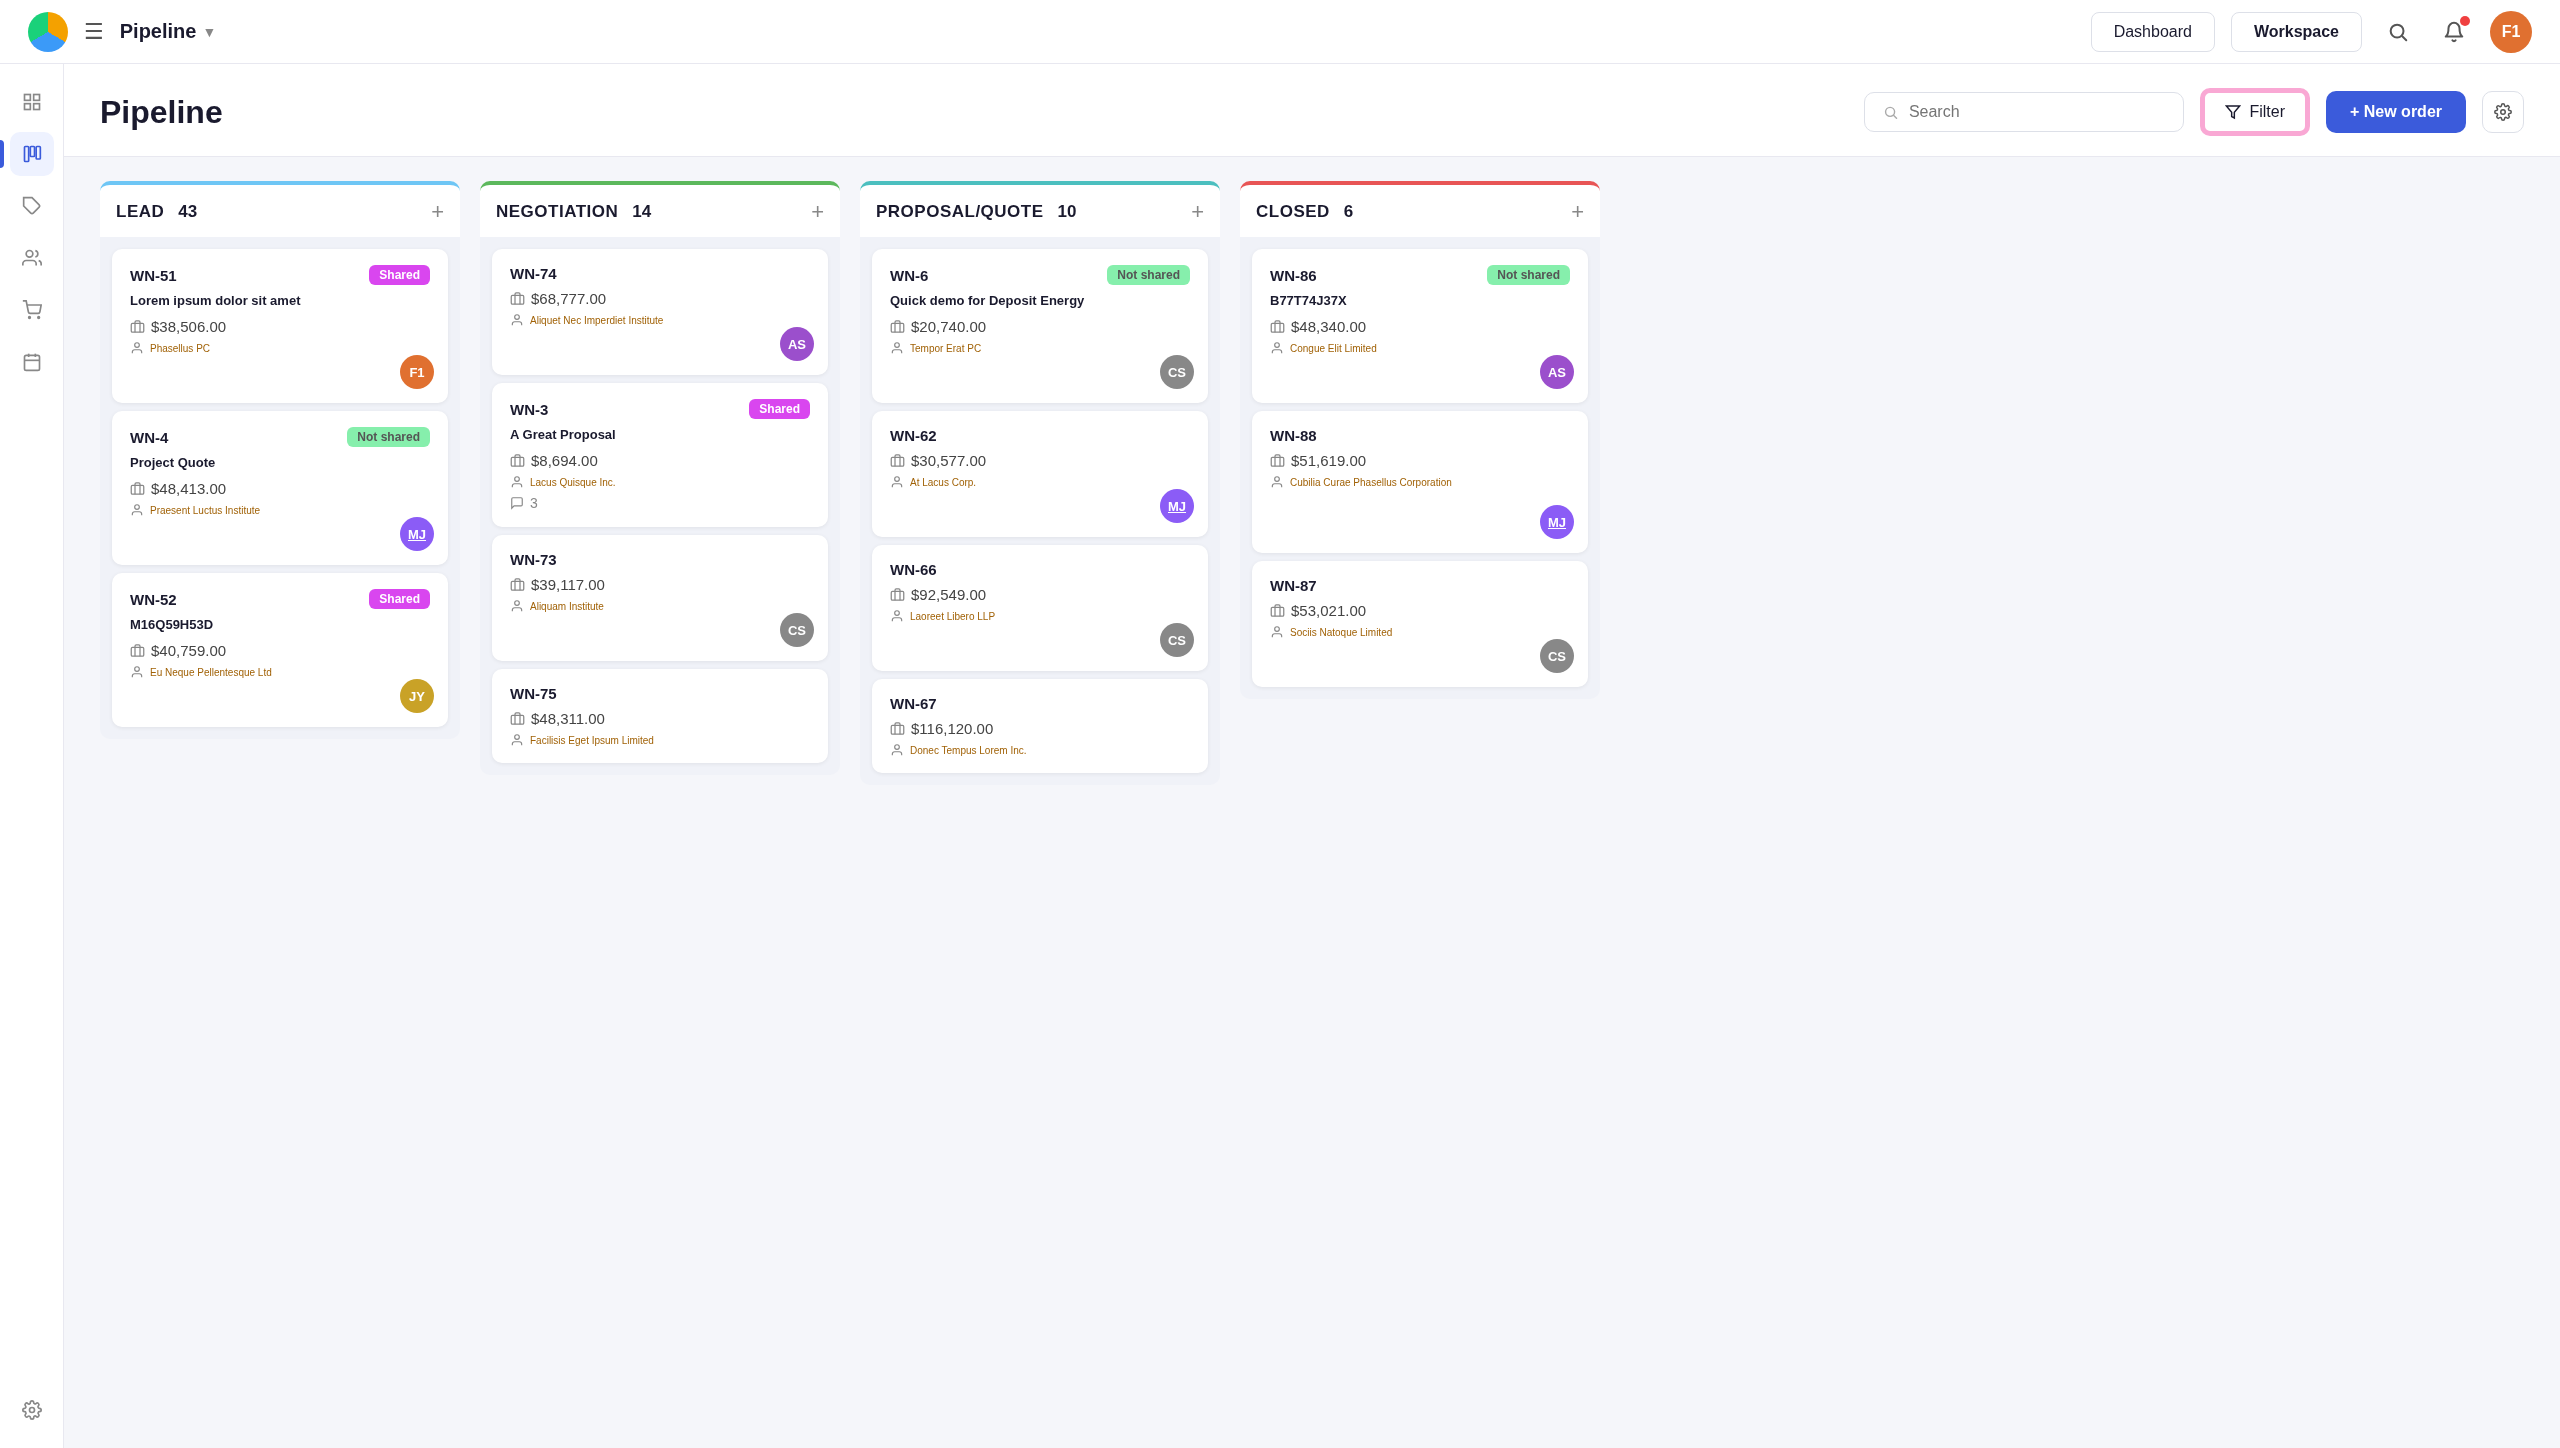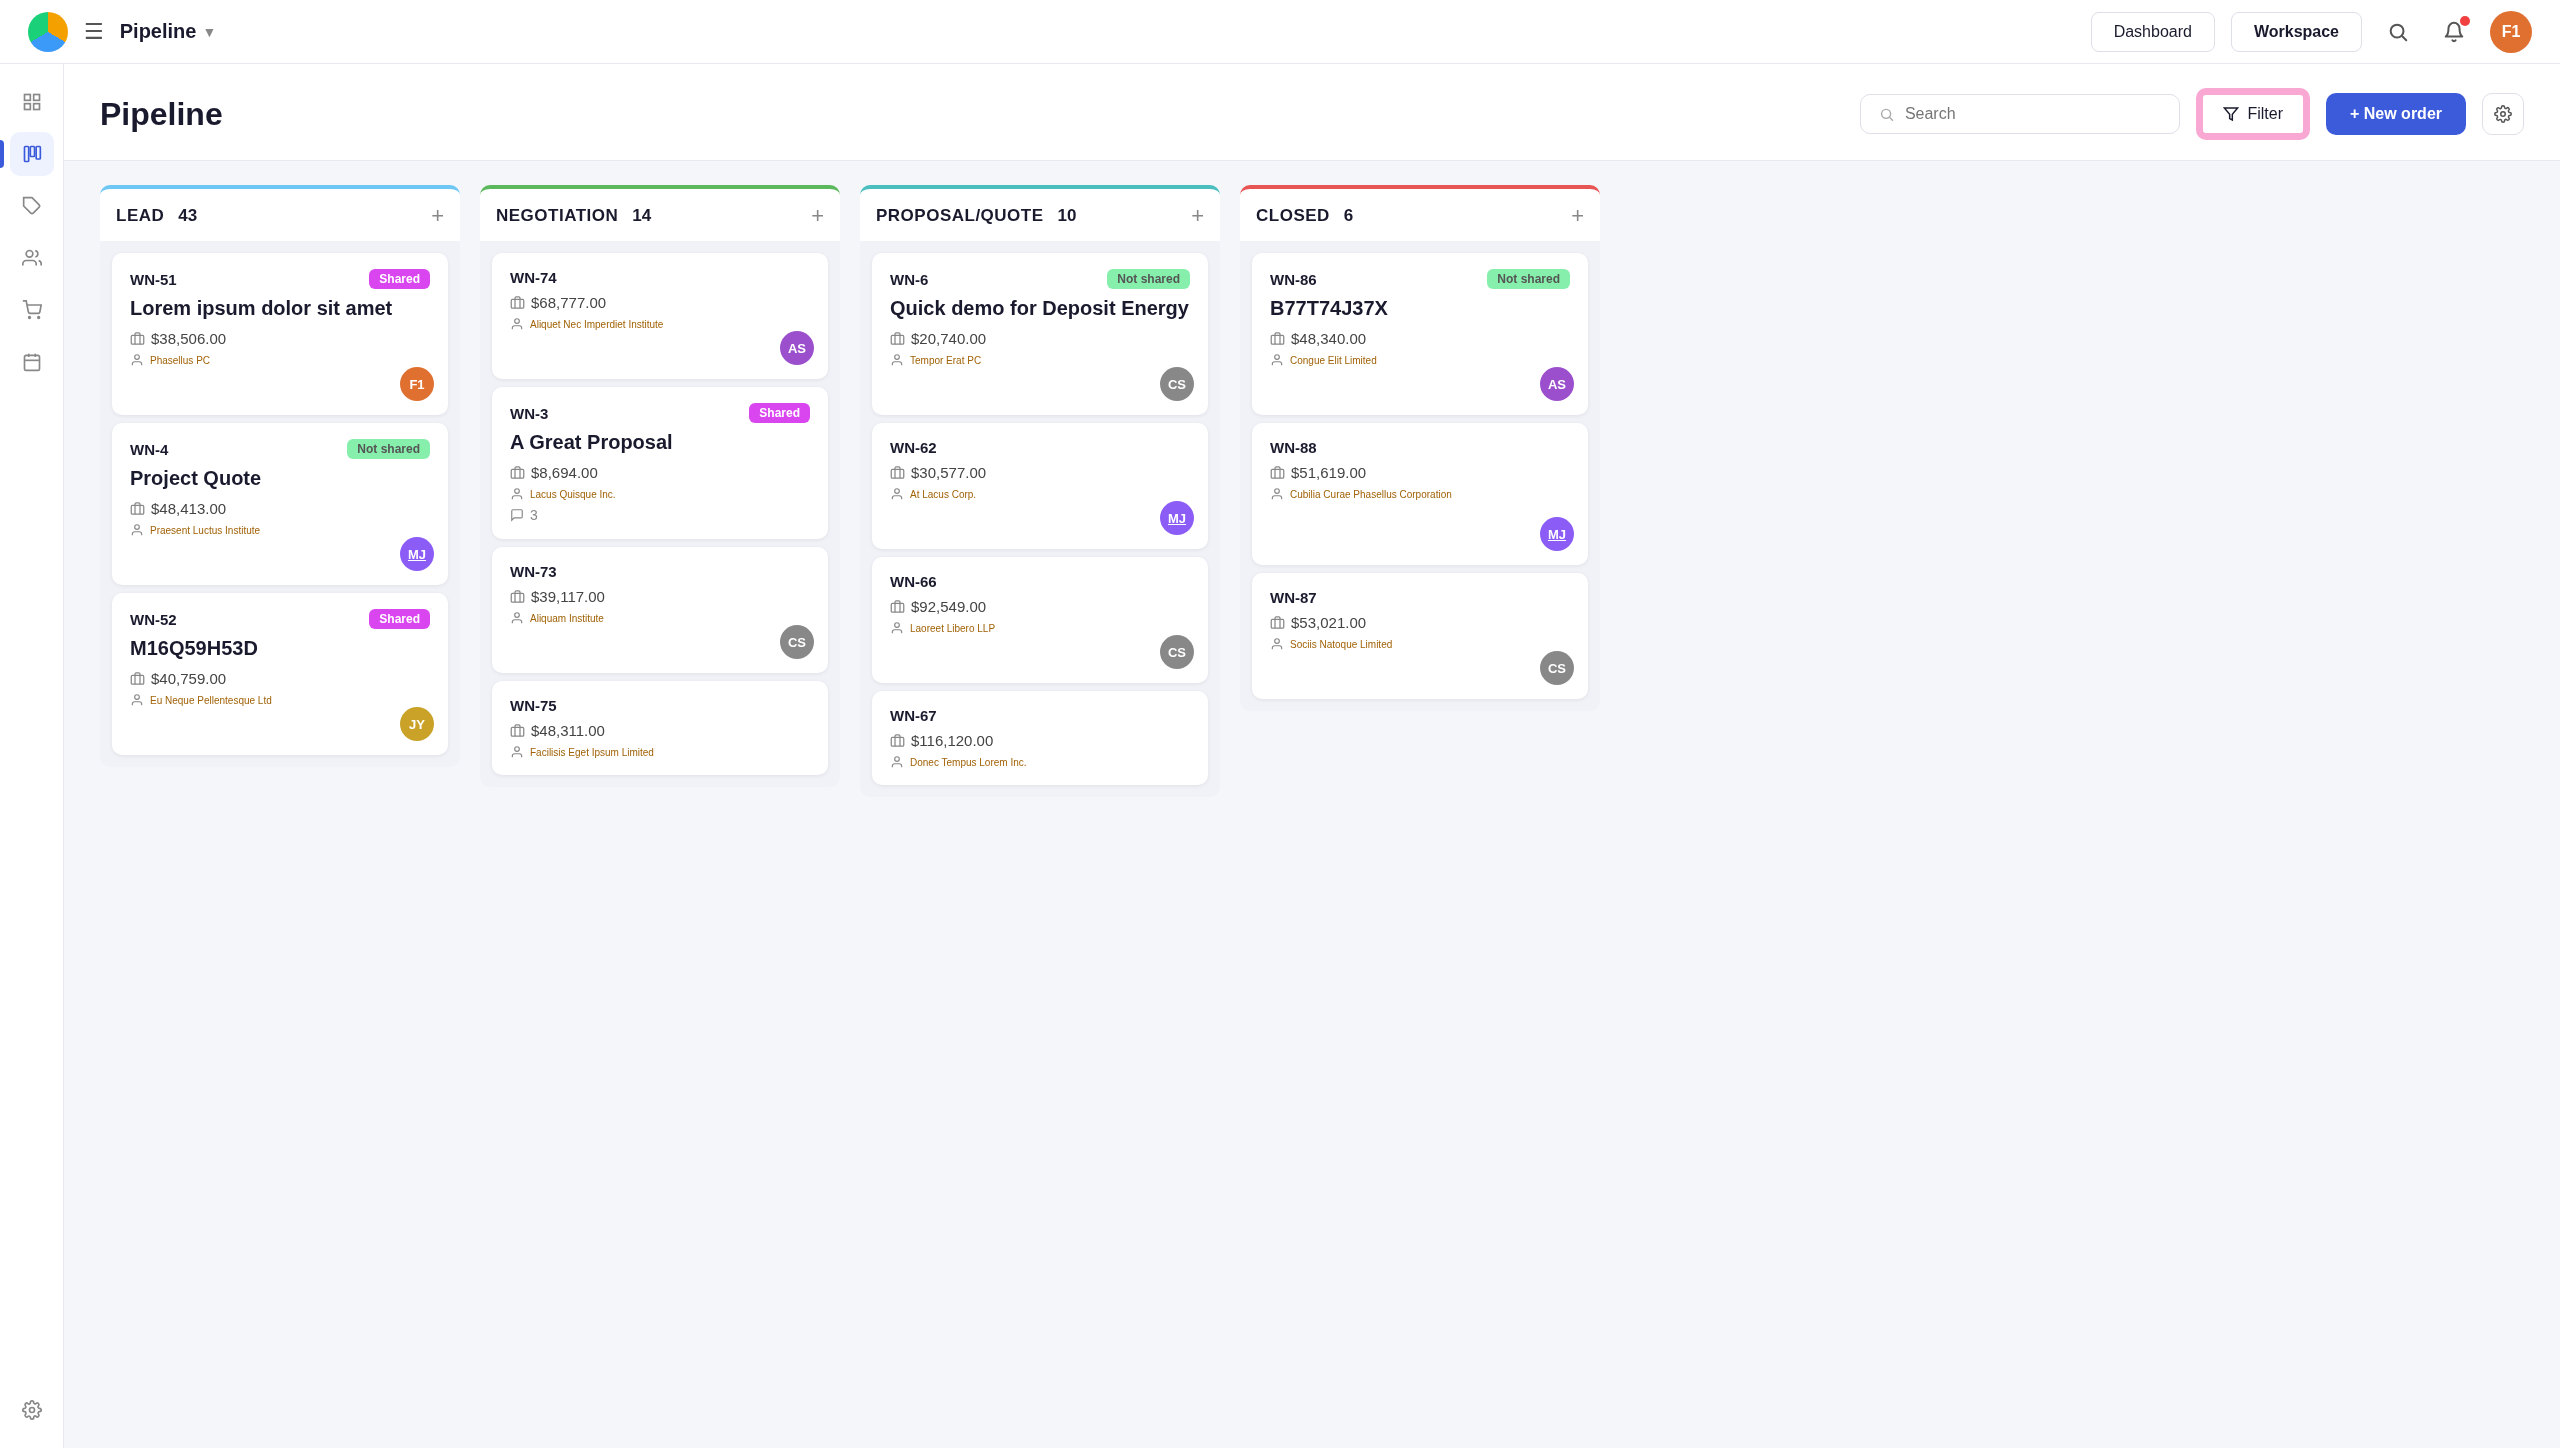--- a/index.html
+++ b/index.html
@@ -81,21 +81,21 @@
       display: flex; align-items: center; gap: 10px;
       border: 1px solid #dde0e8; border-radius: 10px;
       padding: 10px 18px; background: #fff; width: 320px; cursor: text;
     }
     .search-box input {
       border: none; outline: none; font-size: 16px; color: #1a1a2e;
       background: transparent; width: 100%;
     }
     .filter-btn {
       display: flex; align-items: center; gap: 8px;
-      border: 7px solid #f9a8d4; border-radius: 10px;
+      border: 5px solid #f9a8d4; border-radius: 10px;
       padding: 10px 20px; background: #fff; cursor: pointer;
       font-size: 16px; color: #1a1a2e; font-weight: 500;
     }
     .new-order-btn {
       display: flex; align-items: center; gap: 8px;
       border: none; border-radius: 10px;
       padding: 12px 24px; background: #3b5bdb; cursor: pointer;
       font-size: 16px; color: #fff; font-weight: 600;
     }
     .settings-btn {
@@ -135,21 +135,21 @@
       background: #fff; border-radius: 10px; padding: 16px 18px;
       box-shadow: 0 1px 4px rgba(0,0,0,0.07); position: relative; cursor: pointer;
     }
     .card-top { display: flex; align-items: center; justify-content: space-between; margin-bottom: 8px; }
     .card-id { font-size: 15px; font-weight: 700; color: #1a1a2e; }
     .card-badge {
       font-size: 12px; font-weight: 600; padding: 3px 10px; border-radius: 6px;
     }
     .badge-shared { background: #d946ef; color: #fff; }
     .badge-not-shared { background: #86efac; color: #555; }
-    .card-name { font-size: 20px; font-weight: 600; color: #1a1a2e; margin-bottom: 10px; }
+    .card-name { font-size: 13px; font-weight: 600; color: #1a1a2e; margin-bottom: 10px; }
     .card-amount {
       display: flex; align-items: center; gap: 6px;
       font-size: 15px; color: #444; margin-bottom: 6px;
     }
     .card-company {
       display: flex; align-items: center; gap: 6px;
       font-size: 10px; color: #a16207;
     }
     .card-icon { font-size: 14px; color: #888; }
     .card-avatar {

